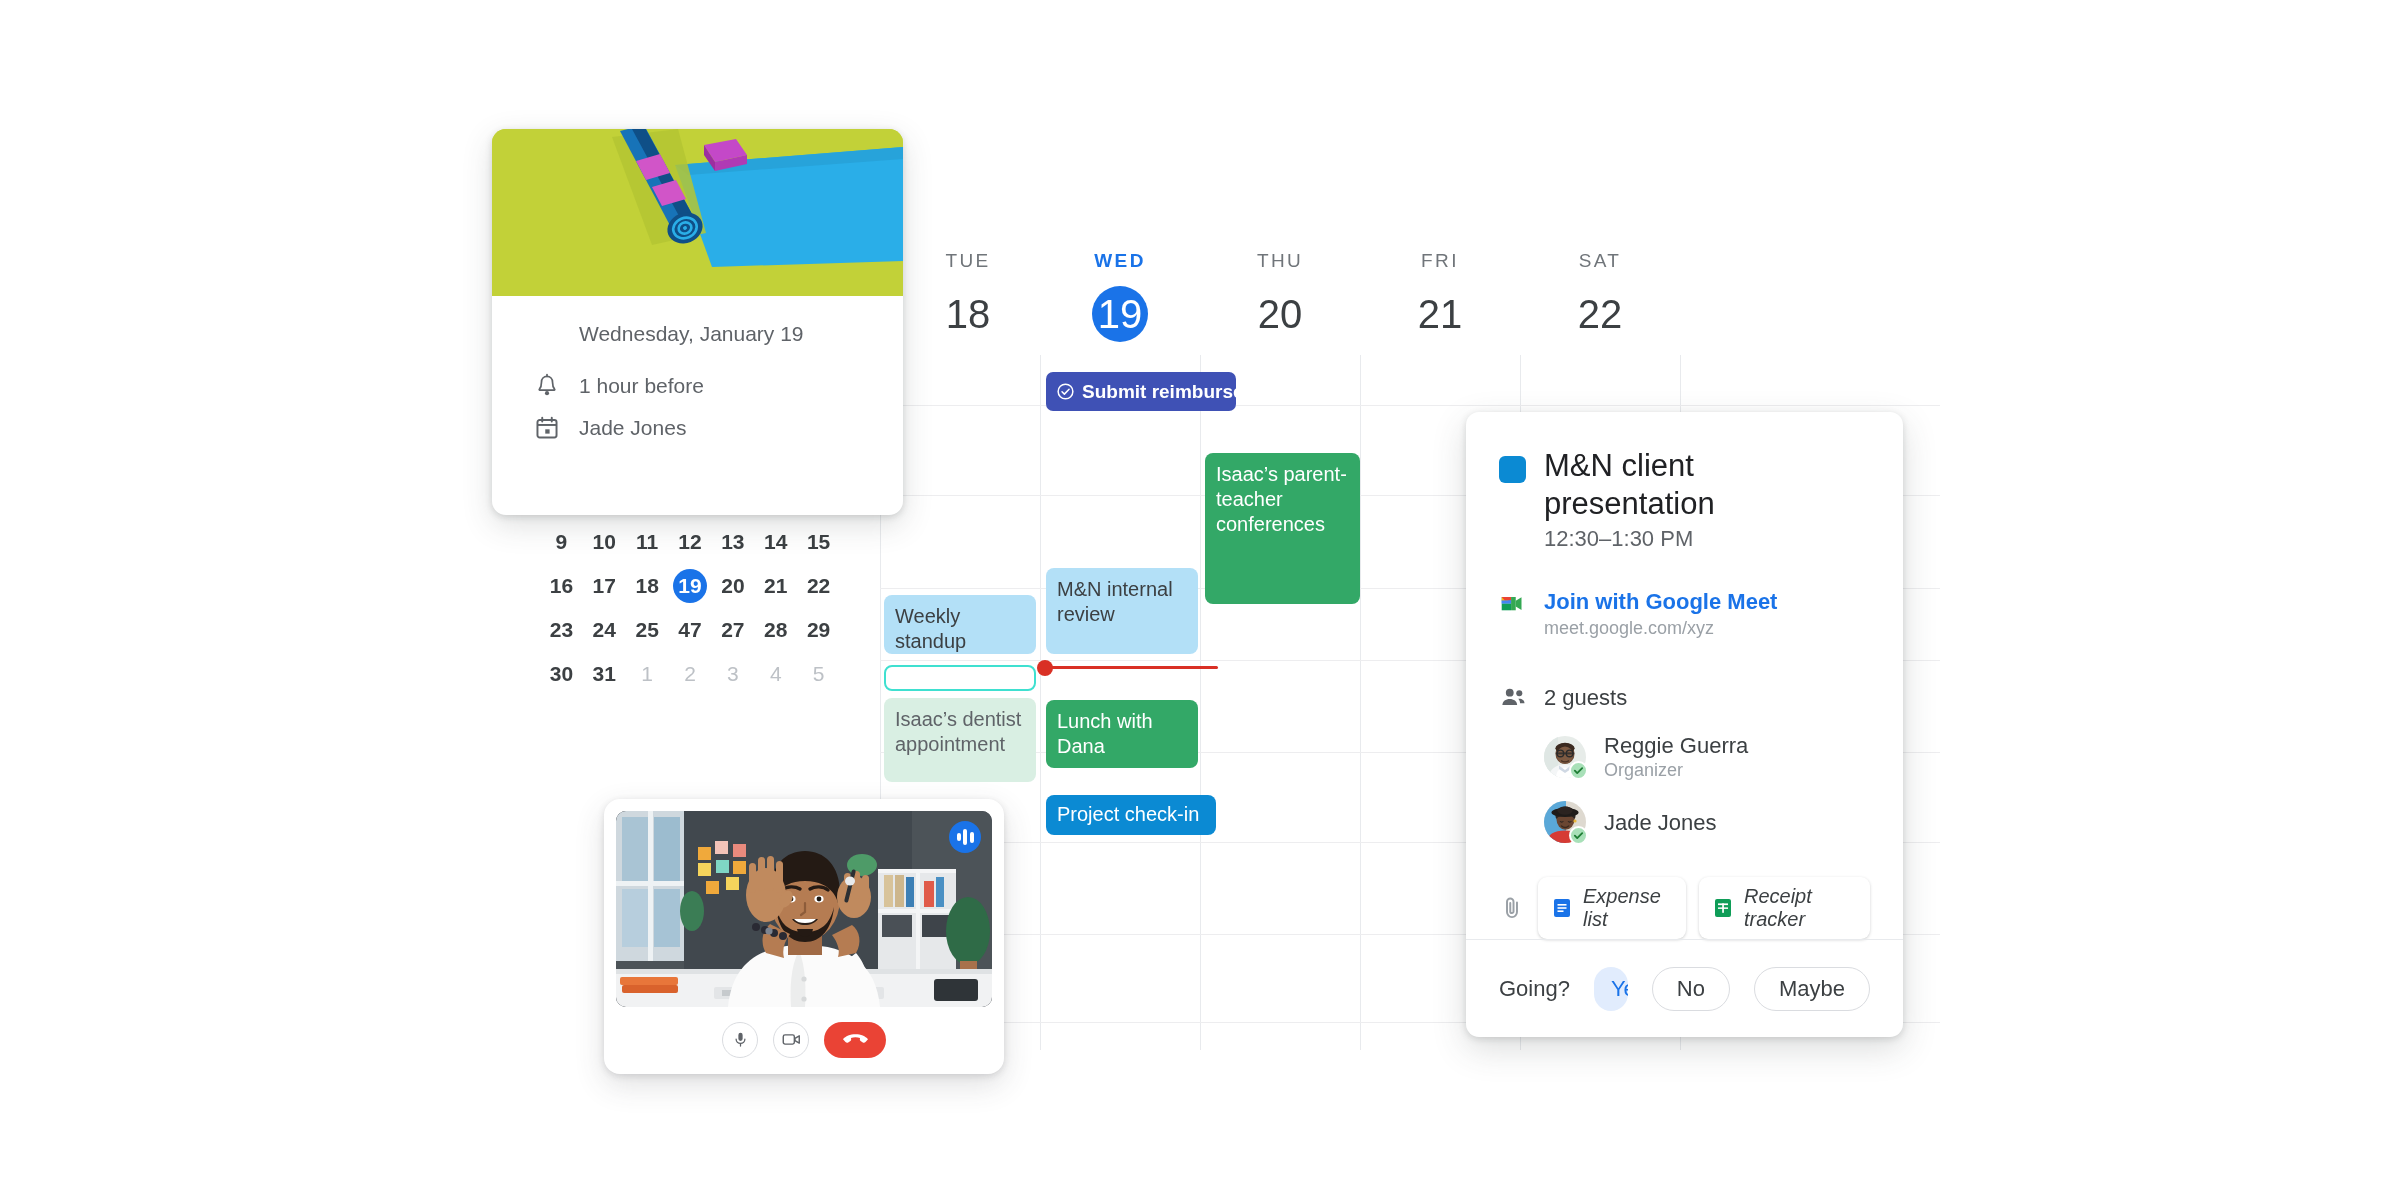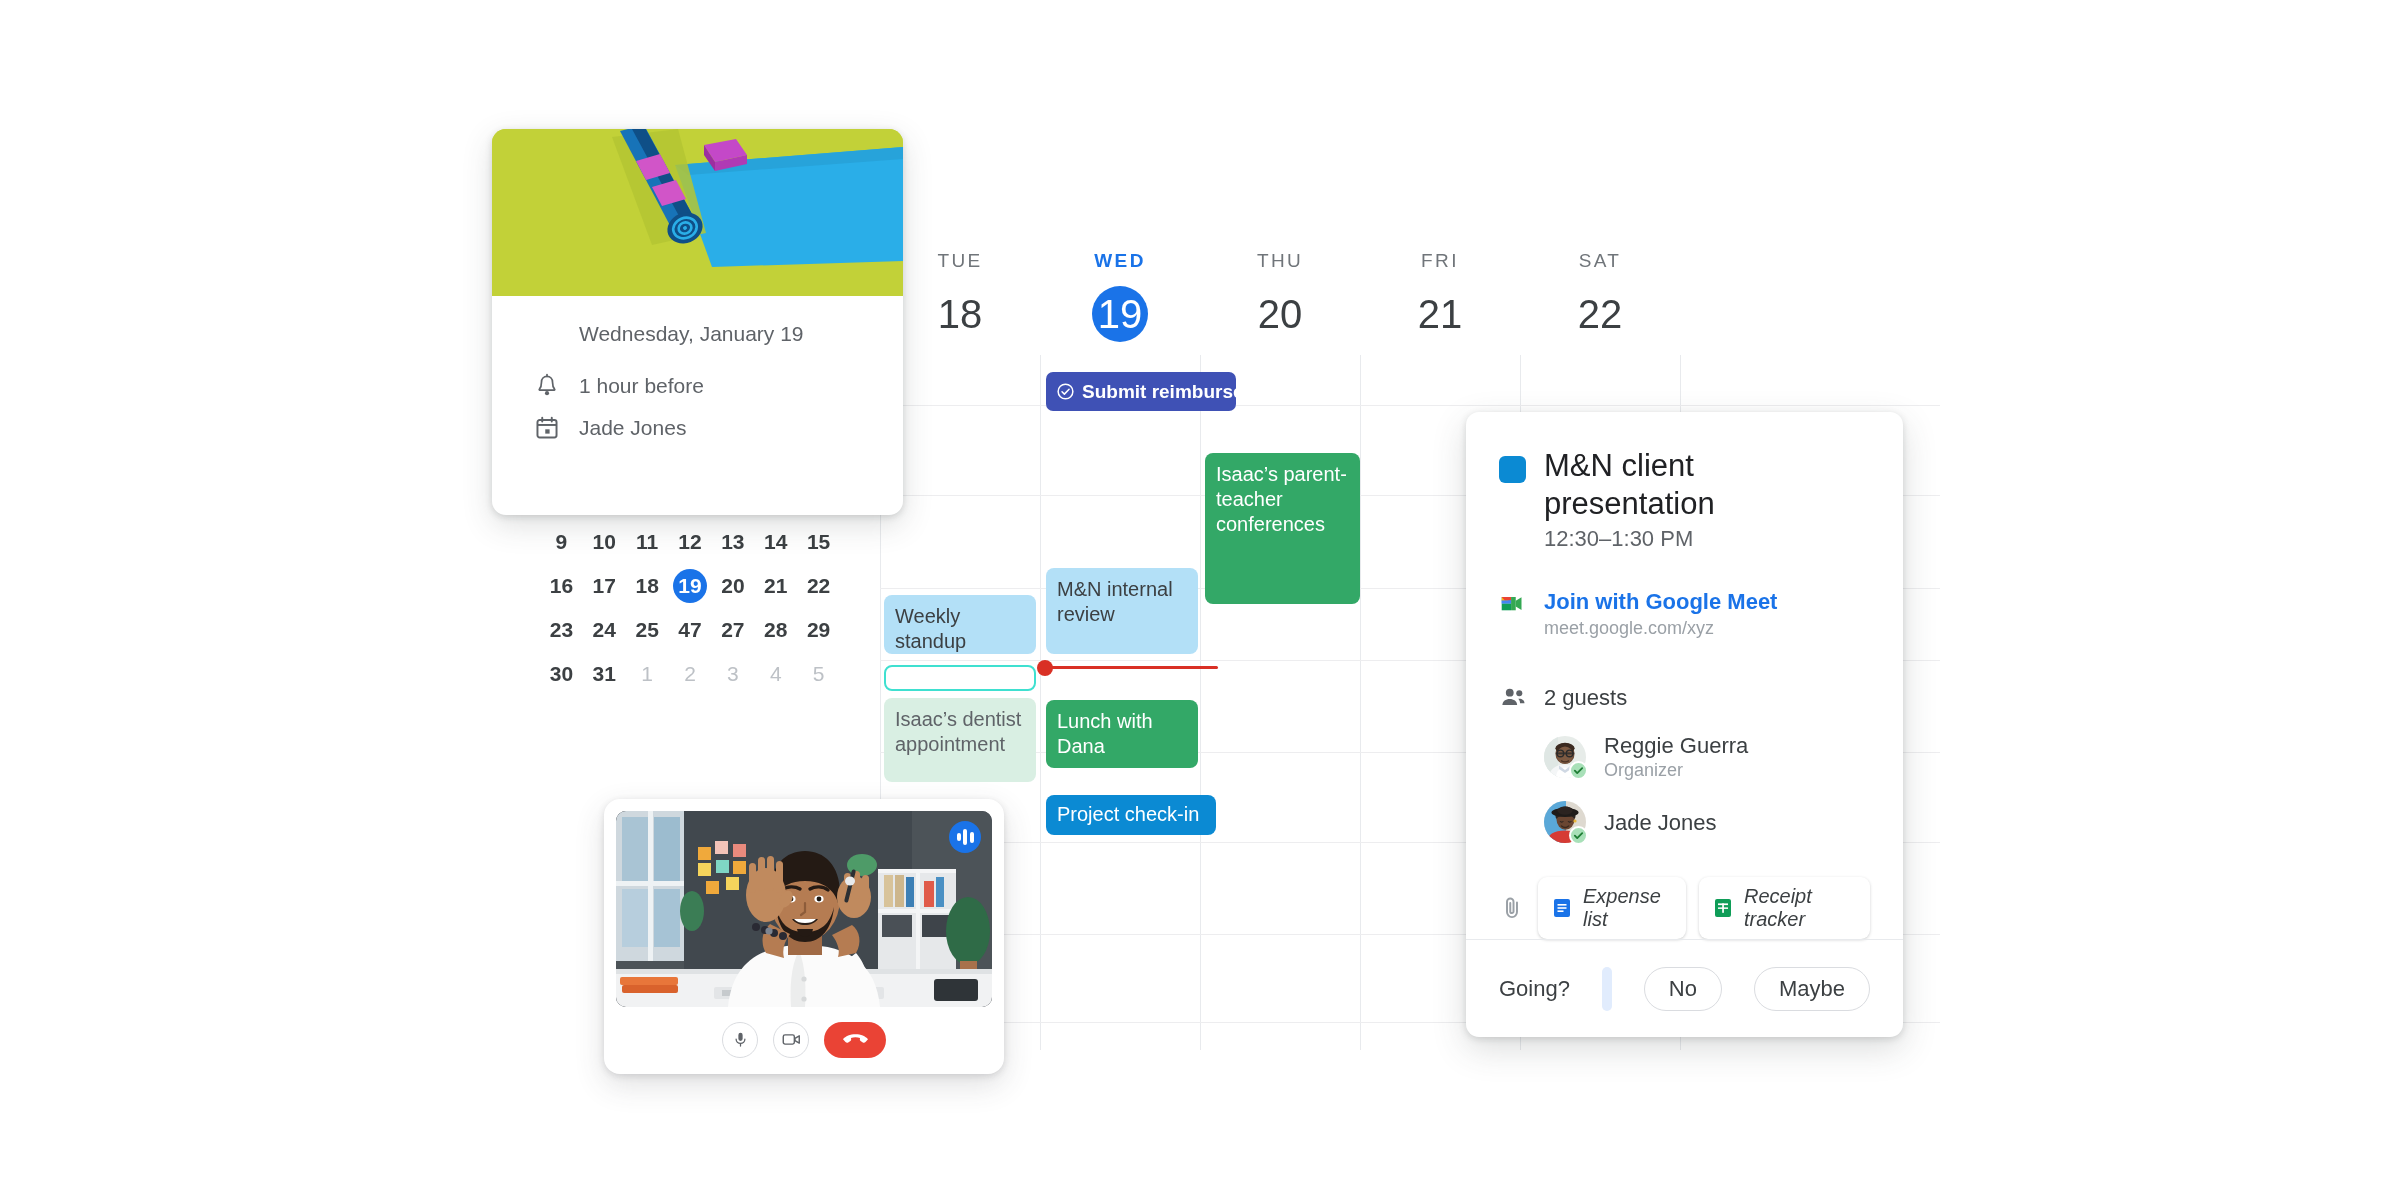--- a/index.html
+++ b/index.html
@@ -112,21 +112,21 @@
   .guest-role { font-size:18px; color:#9aa0a6; margin-top:1px; }
   .attach-row { display:flex; align-items:center; gap:13px; margin-top:34px; }
   .chip {
     display:flex; align-items:center; gap:11px;
     border-radius:9px; background:#fff; padding:8px 14px;
     box-shadow:0 1px 3px rgba(60,64,67,.25);
     font-size:20px; color:#3c4043; cursor:pointer;font-style:italic;
   }
   #dc-footer {
     border-top:1px solid #e8eaed; height:98px;
-    display:flex; align-items:center; gap:32px; padding:0 33px;
+    display:flex; align-items:center; gap:24px; padding:0 33px;
   }
   .going-label { font-size:22px; color:#3c4043; }
   .yes-group {
     display:flex; align-items:center; background:#e1ecfd;
     border-radius:22px; height:44px; overflow:hidden;
   }
   .yes-btn { padding:0 17px; font-size:22px; color:#1a73e8; line-height:44px; cursor:pointer; font-weight:400; }
   .yes-div { width:1px; height:44px; background:#8ab4f8; }
   .pill {
     border:1px solid #dadce0; border-radius:22px; height:44px;
@@ -180,21 +180,21 @@
 
     <div class="hline" style="top:155px;"></div>
     <div class="hline" style="top:245px;"></div>
     <div class="hline" style="top:338px;"></div>
     <div class="hline" style="top:410px;"></div>
     <div class="hline" style="top:502px;"></div>
     <div class="hline" style="top:592px;"></div>
     <div class="hline" style="top:684px;"></div>
     <div class="hline" style="top:772px;"></div>
 
-    <div class="day-head" style="left:0px;">
+    <div class="day-head" style="left:8px;">
       <div class="dow">TUE</div>
       <div class="dnum">18</div>
     </div>
     <div class="day-head" style="left:160px;">
       <div class="dow today">WED</div>
       <div class="dnum today">19</div>
     </div>
     <div class="day-head" style="left:320px;">
       <div class="dow">THU</div>
       <div class="dnum">20</div>

